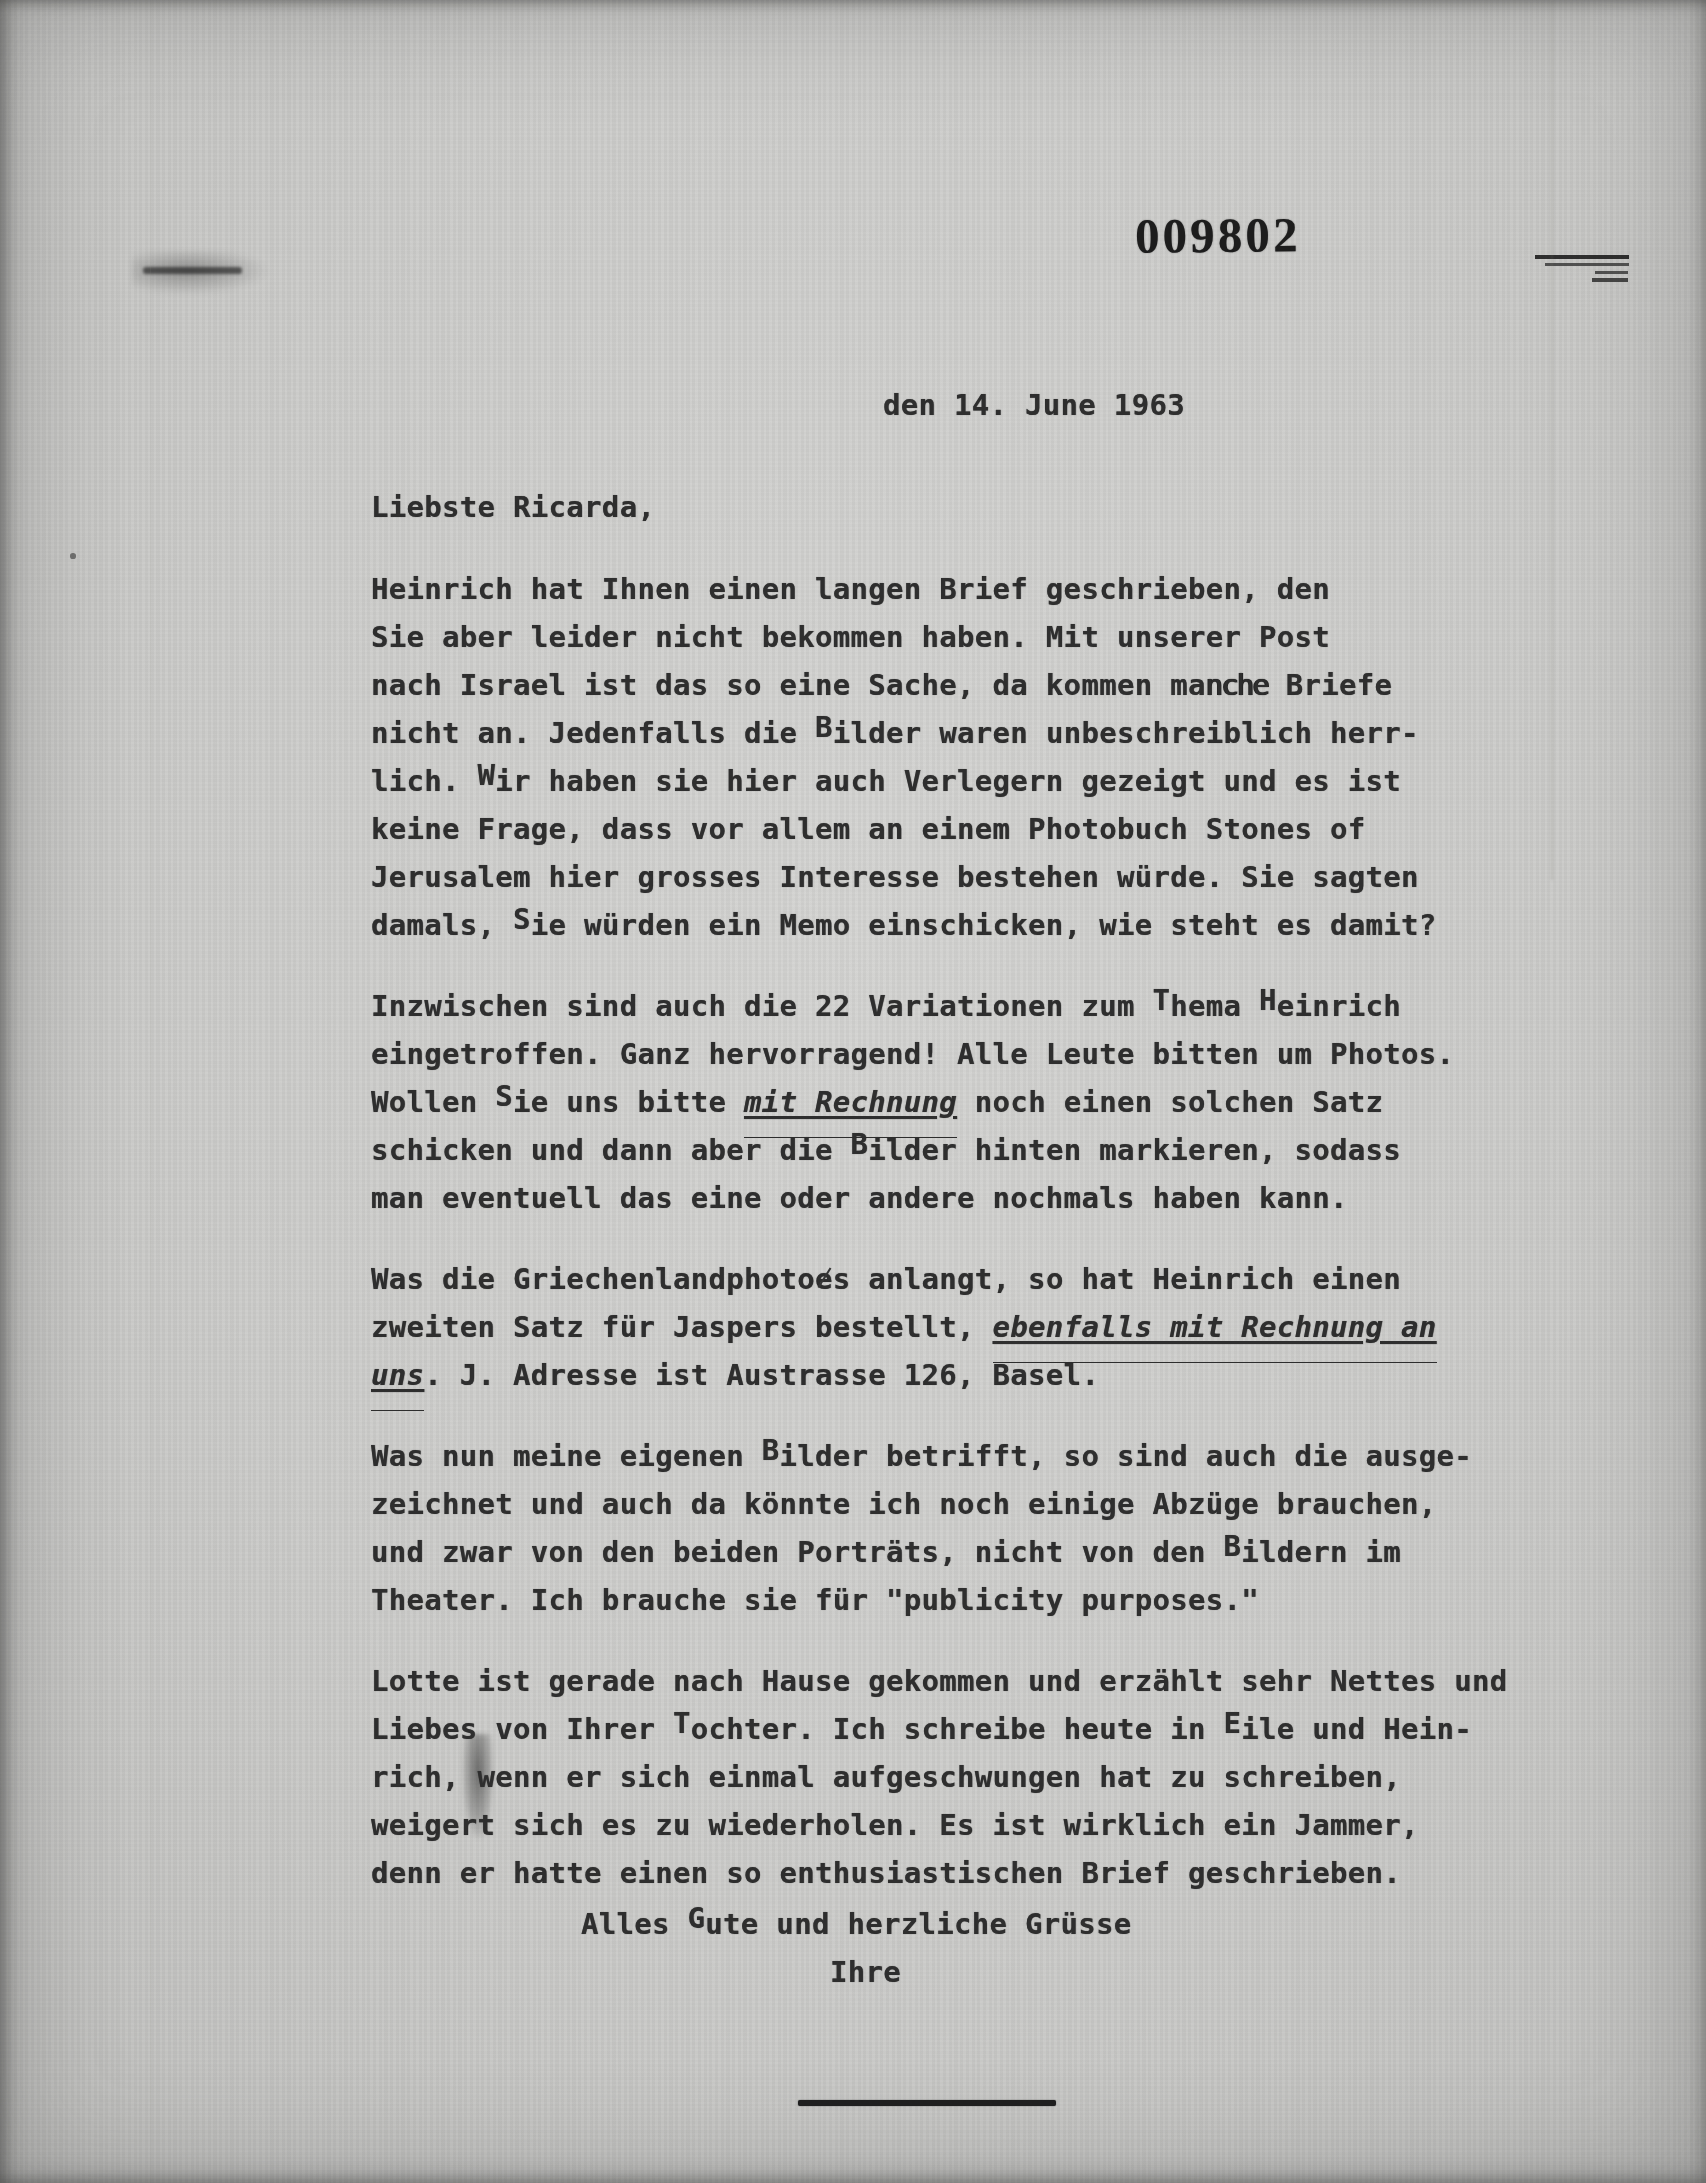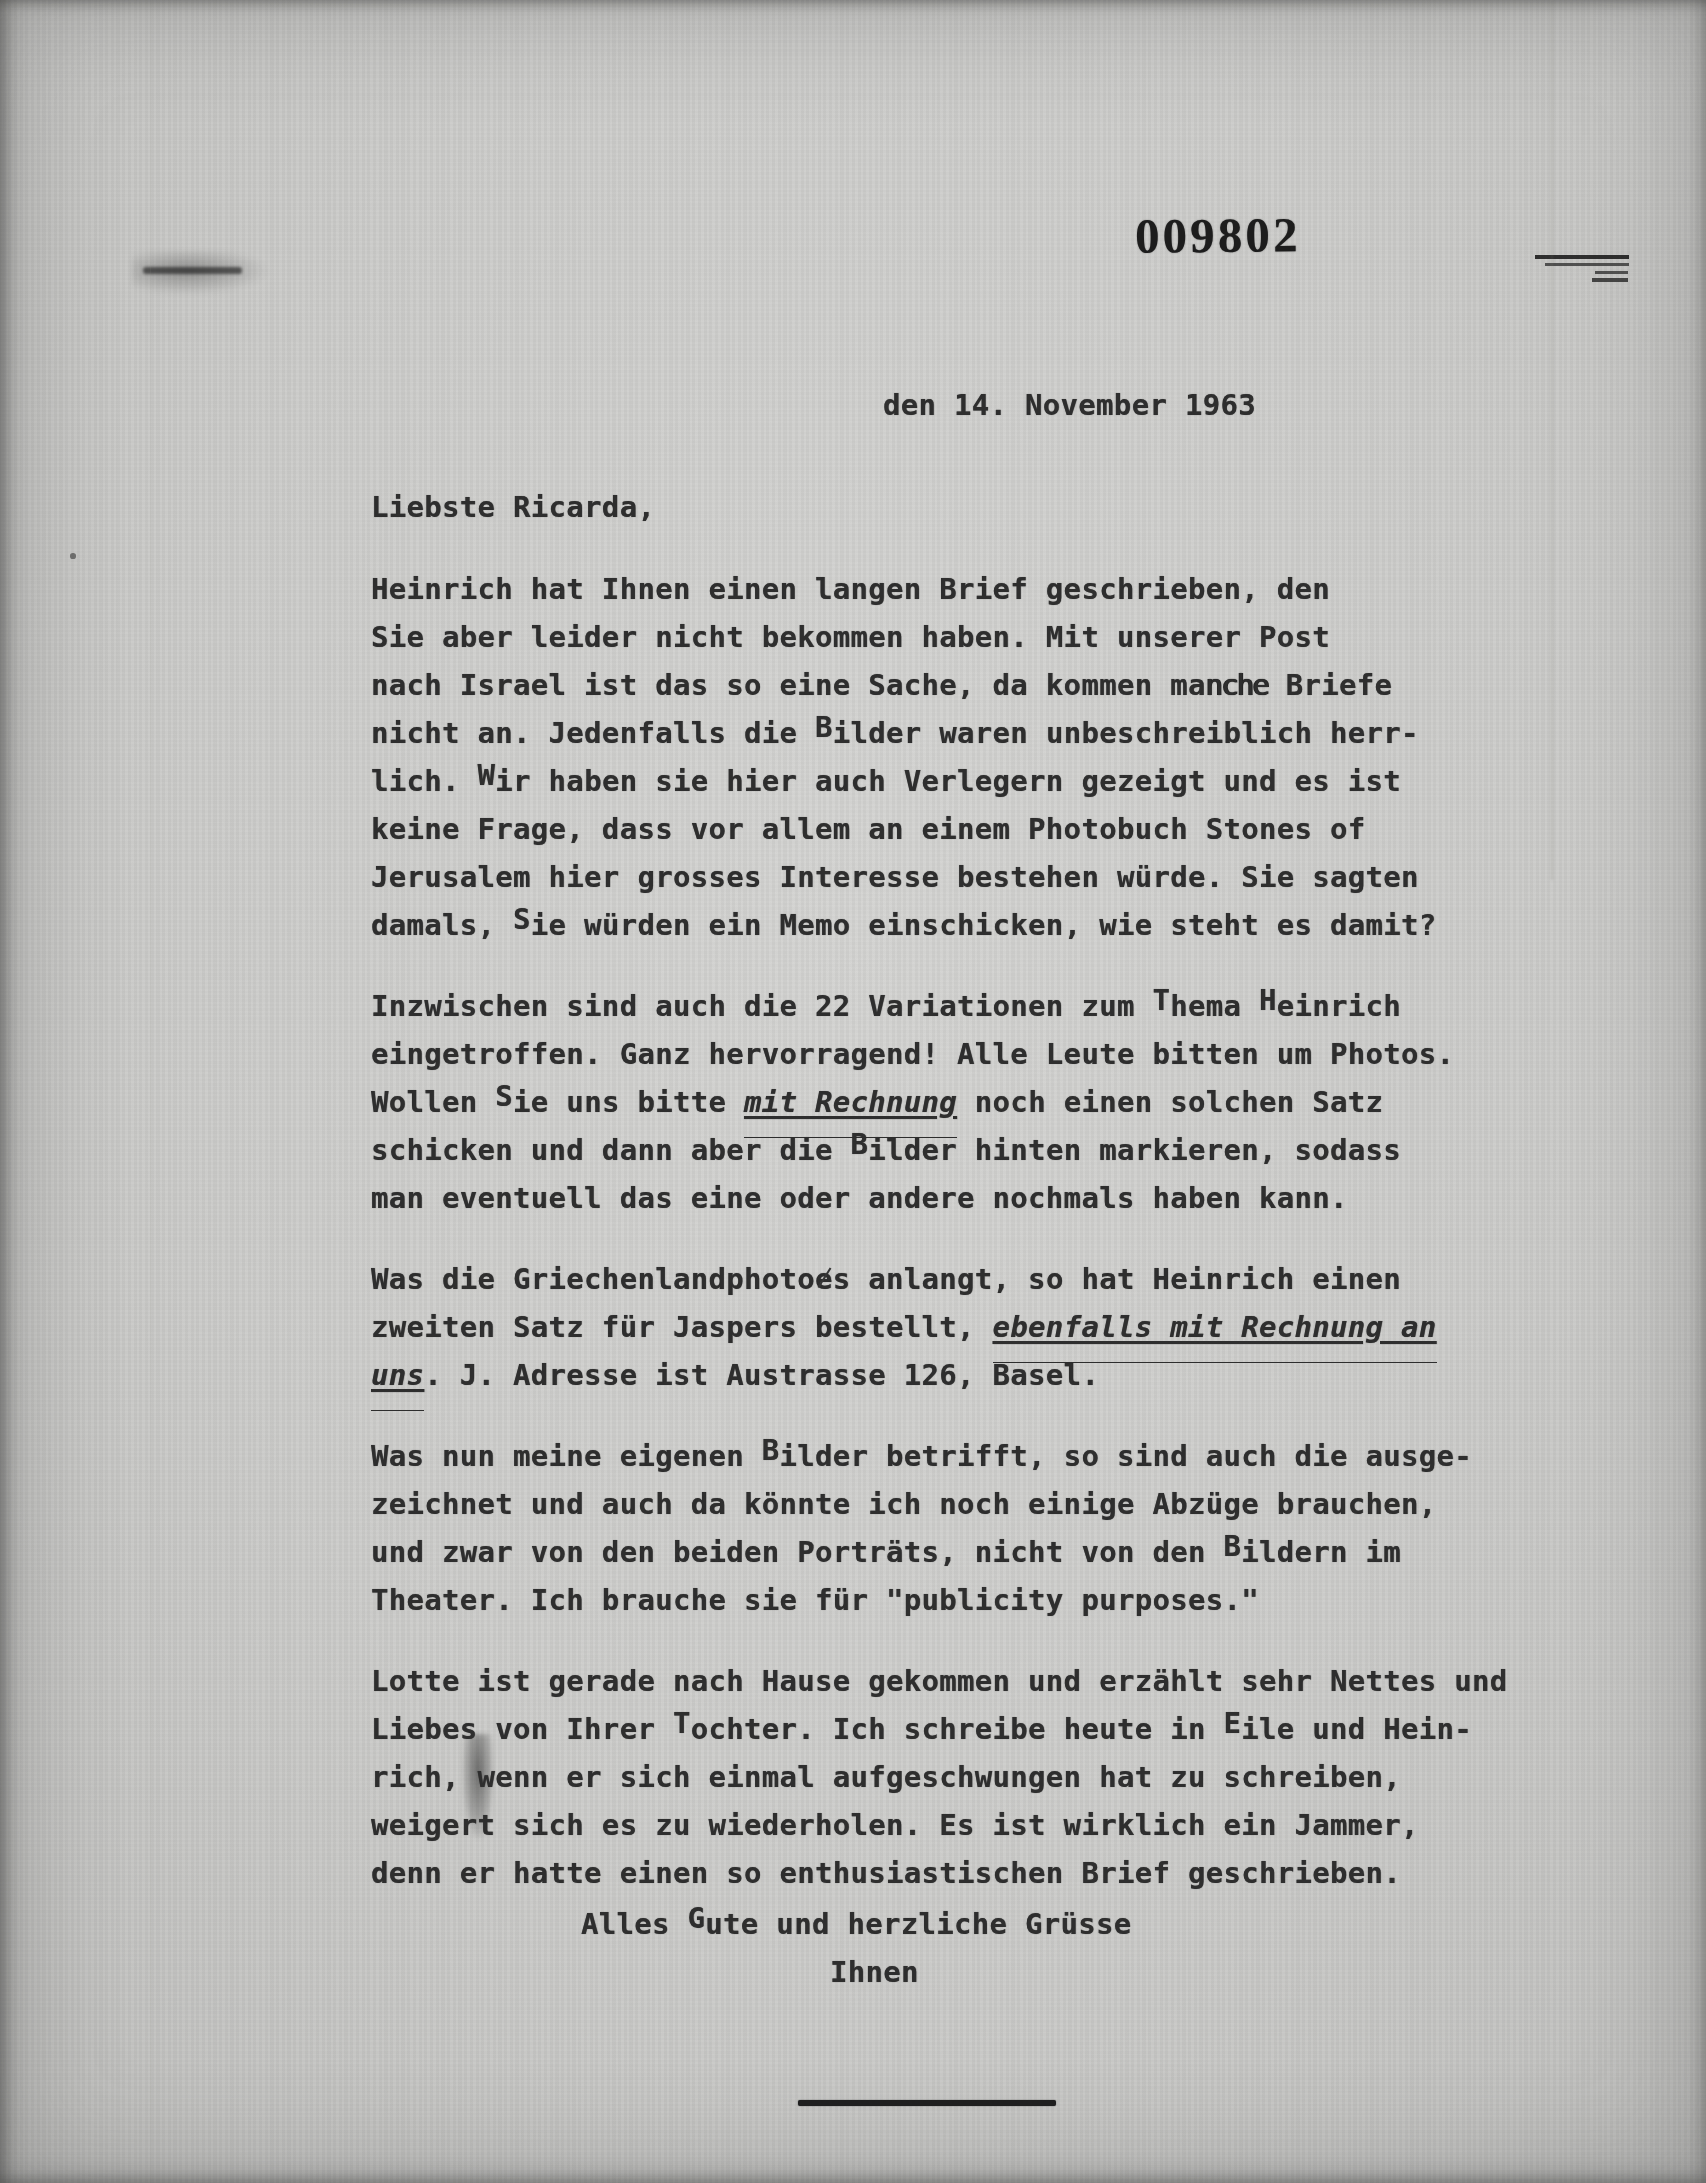--- a/index.html
+++ b/index.html
@@ -85,26 +85,26 @@
 <div class="artifact mark-tr-2"></div>
 <div class="artifact mark-tr-3"></div>
 <div class="artifact mark-tr-4"></div>
 <div class="artifact crease crease-v1"></div>
 <div class="artifact crease crease-v2"></div>
 <div class="artifact dot"></div>
 <div class="artifact blot"></div>
 
 <div class="stamp">009802</div>
 
-<div class="typed date-line">den 14. November 1963</div>
+<div class="typed date-line">den 14. June 1963</div>
 
 <div class="typed salutation">Liebste Ricarda,</div>
 
 <div class="typed letter-body" id="letter-body"><div class="para"><div class="line">Heinrich hat Ihnen einen langen Brief geschrieben, den</div><div class="line">Sie aber leider nicht bekommen haben. Mit unserer Post</div><div class="line">nach Israel ist das so eine Sache, da kommen ma<span class="x">nche</span> Briefe</div><div class="line">nicht an. Jedenfalls die <span class="r">B</span>ilder waren unbeschreiblich herr-</div><div class="line">lich. <span class="r">W</span>ir haben sie hier auch Verlegern gezeigt und es ist</div><div class="line">keine Frage, dass vor allem an einem Photobuch Stones of</div><div class="line">Jerusalem hier grosses Interesse bestehen würde. Sie sagten</div><div class="line">damals, <span class="r">S</span>ie würden ein Memo einschicken, wie steht es damit?</div></div><div class="para"><div class="line">Inzwischen sind auch die 22 Variationen zum <span class="r">T</span>hema <span class="r">H</span>einrich</div><div class="line">eingetroffen. Ganz hervorragend! Alle Leute bitten um Photos.</div><div class="line">Wollen <span class="r">S</span>ie uns bitte <span class="u">mit Rechnung</span> noch einen solchen Satz</div><div class="line">schicken und dann aber die <span class="r">B</span>ilder hinten markieren, sodass</div><div class="line">man eventuell das eine oder andere nochmals haben kann.</div></div><div class="para"><div class="line">Was die Griechenlandphoto<span class="sl">e</span>s anlangt, so hat Heinrich einen</div><div class="line">zweiten Satz für Jaspers bestellt, <span class="u">ebenfalls mit Rechnung an</span></div><div class="line"><span class="u">uns</span>. J. Adresse ist Austrasse 126, Basel.</div></div><div class="para"><div class="line">Was nun meine eigenen <span class="r">B</span>ilder betrifft, so sind auch die ausge-</div><div class="line">zeichnet und auch da könnte ich noch einige Abzüge brauchen,</div><div class="line">und zwar von den beiden Porträts, nicht von den <span class="r">B</span>ildern im</div><div class="line">Theater. Ich brauche sie für "publicity purposes."</div></div><div class="para"><div class="line">Lotte ist gerade nach Hause gekommen und erzählt sehr Nettes und</div><div class="line">Liebes von Ihrer <span class="r">T</span>ochter. Ich schreibe heute in <span class="r">E</span>ile und Hein-</div><div class="line">rich, wenn er sich einmal aufgeschwungen hat zu schreiben,</div><div class="line">weigert sich es zu wiederholen. Es ist wirklich ein Jammer,</div><div class="line">denn er hatte einen so enthusiastischen Brief geschrieben.</div></div></div>
 
 <div class="typed closing" id="closing-line">Alles <span class="r">G</span>ute und herzliche Grüsse</div>
 
-<div class="typed signoff">Ihnen</div>
+<div class="typed signoff">Ihre</div>
 
 <div class="rule"></div>
 
 <div class="vignette"></div>
 
 
 </body></html>

